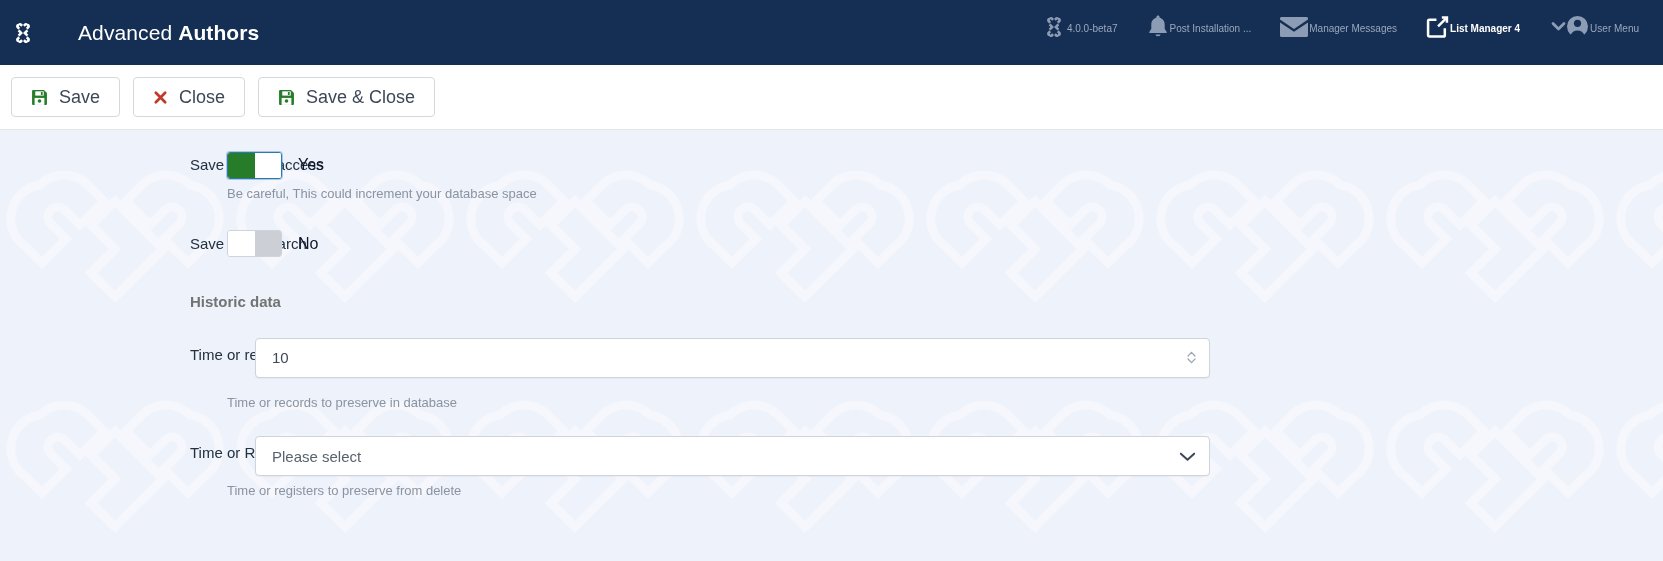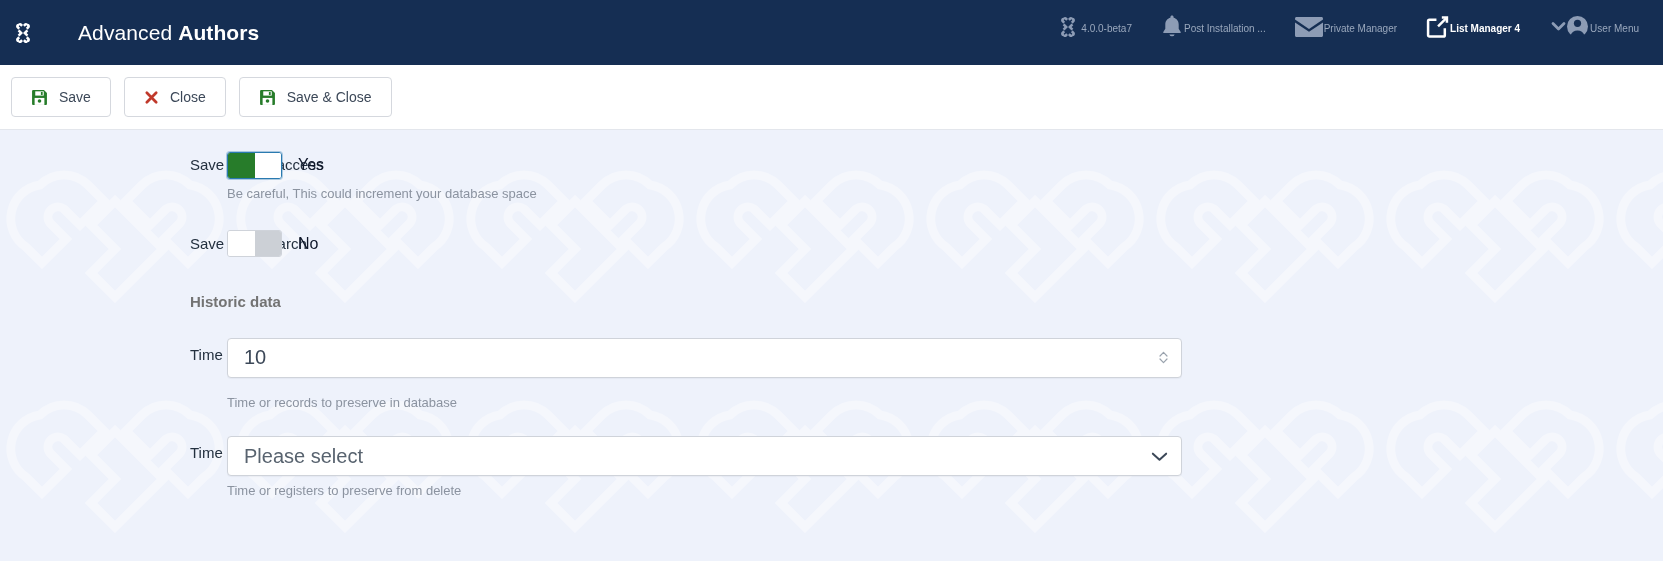--- a/index.html
+++ b/index.html
@@ -87,21 +87,21 @@
   .tbtn {
     height: 40px;
     background: #ffffff;
     border: 1px solid #d5d8de;
     border-radius: 4px;
     display: inline-flex;
     align-items: center;
     gap: 11px;
     padding: 0 19px;
     margin-right: 13px;
-    font-size: 14px;
+    font-size: 18px;
     color: #3c4858;
     cursor: pointer;
     box-sizing: border-box;
     font-family: "Liberation Sans", sans-serif;
   }
   .tbtn .gl { display: flex; align-items: center; }
 
   
   .main {
     position: relative;
@@ -179,23 +179,24 @@
   .ctrl {
     width: 955px;
     height: 40px;
     background: #ffffff;
     border: 1px solid #cfd3da;
     border-radius: 4px;
     box-sizing: border-box;
     display: flex;
     align-items: center;
     padding: 0 12px 0 16px;
-    font-size: 20px;
+    font-size: 15px;
     color: #3c4858;
     box-shadow: 0 1px 1px rgba(16,24,40,.04);
+    margin-left: 28px;
   }
   .ctrl .val { flex: 1 1 auto; }
   .ctrl .val.placeholder { color: #58636f; }
   .spinner { display: flex; flex-direction: column; gap: 1px; cursor: pointer; }
   .gap-lg { margin-top: 40px; }
 </style>
 </head>
 <body>
 
 <div class="header">
@@ -243,21 +244,21 @@
       <span class="lbl">Post Installation ...</span>
     </div>
 
     <div class="htool">
       <span class="ic">
         <svg width="30" height="24" viewBox="0 0 30 24">
           <path fill="#8d9cb5" d="M1 4.6 15 14 29 4.6V3.5c0-.8-.7-1.5-1.5-1.5h-25C1.7 2 1 2.7 1 3.5z"></path>
           <path fill="#8d9cb5" d="M29 7.4 15 16.7 1 7.4v13.1c0 .8.7 1.5 1.5 1.5h25c.8 0 1.5-.7 1.5-1.5z"></path>
         </svg>
       </span>
-      <span class="lbl">Private Manager</span>
+      <span class="lbl">Manager Messages</span>
     </div>
 
     <div class="htool active">
       <span class="ic">
         <svg width="25" height="26" viewBox="0 0 26 26">
           <path fill="none" stroke="#ffffff" stroke-width="2.6" d="M17.5 3.2h5.3v5.3"></path>
           <path fill="none" stroke="#ffffff" stroke-width="2.6" d="M22.4 3.6 13.6 12.4"></path>
           <path fill="none" stroke="#ffffff" stroke-width="2.6" stroke-linejoin="round" d="M20.6 14.3v7.2a1.4 1.4 0 0 1-1.4 1.4H4.6a1.4 1.4 0 0 1-1.4-1.4V6.9a1.4 1.4 0 0 1 1.4-1.4h7.3"></path>
         </svg>
       </span>

